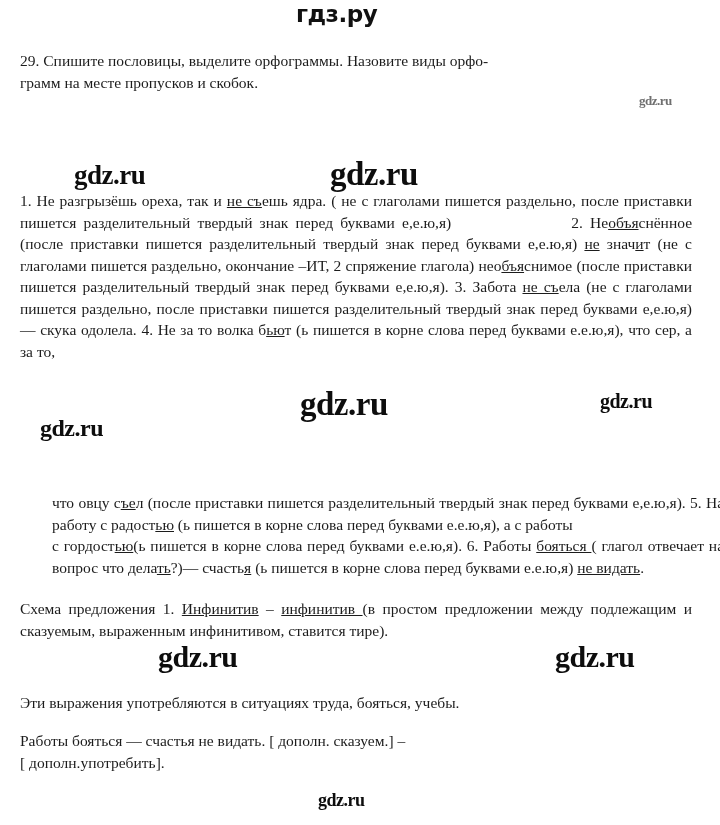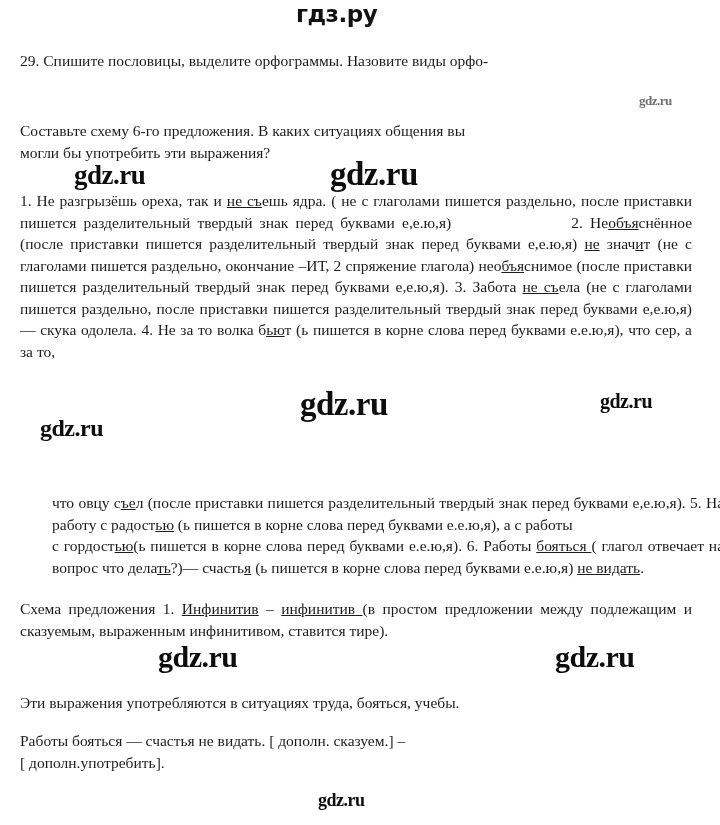--- a/index.html
+++ b/index.html
@@ -90,26 +90,23 @@
 </style>
 </head>
 <body>
 
 <div class="site-logo">гдз.ру</div>
 
 <div class="page">
 
   <div class="block intro-1">
     <div>29. Спишите пословицы, выделите орфограммы. Назовите виды орфо-</div>
+    <div>грамм на месте пропусков и скобок.</div>
   </div>
 
-  <div class="block intro-2">
-    <div>Составьте схему 6-го предложения. В каких ситуациях общения вы</div>
-    <div>могли бы употребить эти выражения?</div>
-  </div>
 
   <div class="block body-1">
     <span>1. Не разгрызёшь ореха, так и </span><u class="mark">не съ</u><span>ешь ядра. ( не с глаголами пишется раздельно, после приставки пишется разделительный твердый знак перед буквами е,е.ю,я)</span><span class="gap"></span><span>2. Не</span><u class="mark">объя</u><span>снённое (после приставки пишется разделительный твердый знак перед буквами е,е.ю,я) </span><u class="mark">не</u><span> знач</span><u class="mark">и</u><span>т (не с глаголами пишется раздельно, окончание –ИТ, 2 спряжение глагола) нео</span><u class="mark">бъя</u><span>снимое (после приставки пишется разделительный твердый знак перед буквами е,е.ю,я). </span><span>3. Забота </span><u class="mark">не съ</u><span>ела (не с глаголами пишется раздельно, после приставки пишется разделительный твердый знак перед буквами е,е.ю,я) — скука одолела. </span><span>4. Не за то волка б</span><u class="mark">ью</u><span>т (ь пишется в корне слова перед буквами е.е.ю,я), что сер, а за то,</span>
   </div>
 
   <div class="block body-2">
     <span>что овцу с</span><u class="mark">ъе</u><span>л (после приставки пишется разделительный твердый знак перед буквами е,е.ю,я). </span><span>5. На работу с радост</span><u class="mark">ью</u><span> (ь пишется в корне слова перед буквами е.е.ю,я), а с работы</span><br><span>с гордост</span><u class="mark">ью</u><span>(ь пишется в  корне слова перед буквами е.е.ю,я). </span><span>6. Работы </span><u class="mark">бояться </u><span>( глагол отвечает на вопрос что дела</span><u class="mark">ть</u><span>?)— счасть</span><u class="mark">я</u><span>  (ь пишется в корне слова перед буквами е.е.ю,я) </span><u class="mark">не видать</u><span>.</span>
   </div>
 
   <div class="block schema">

